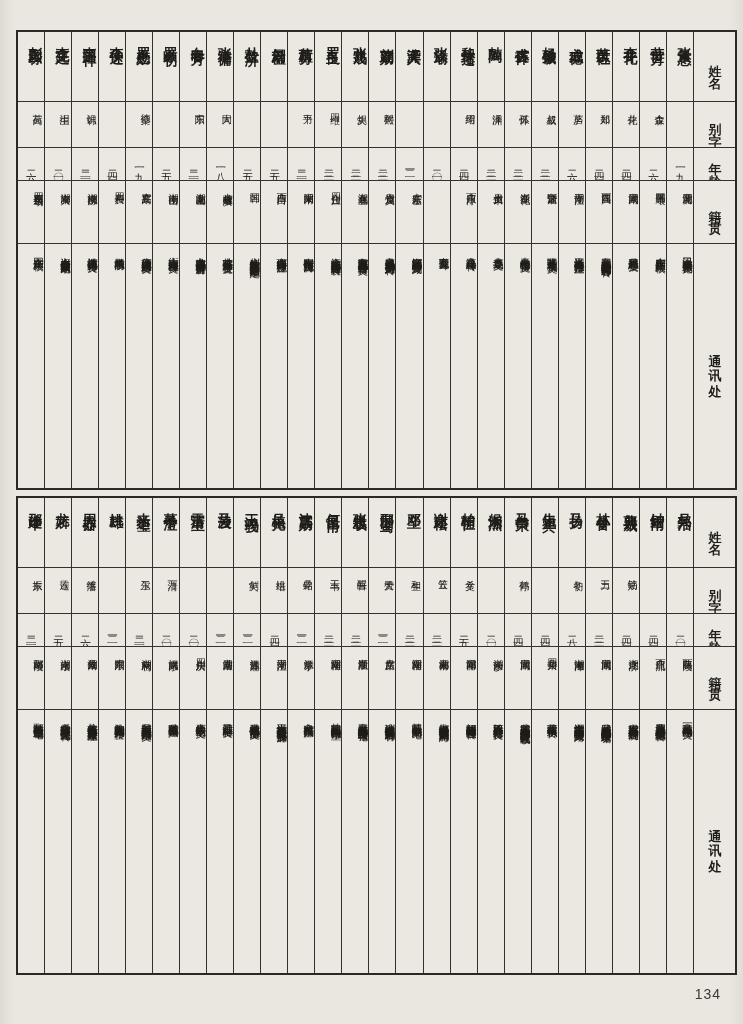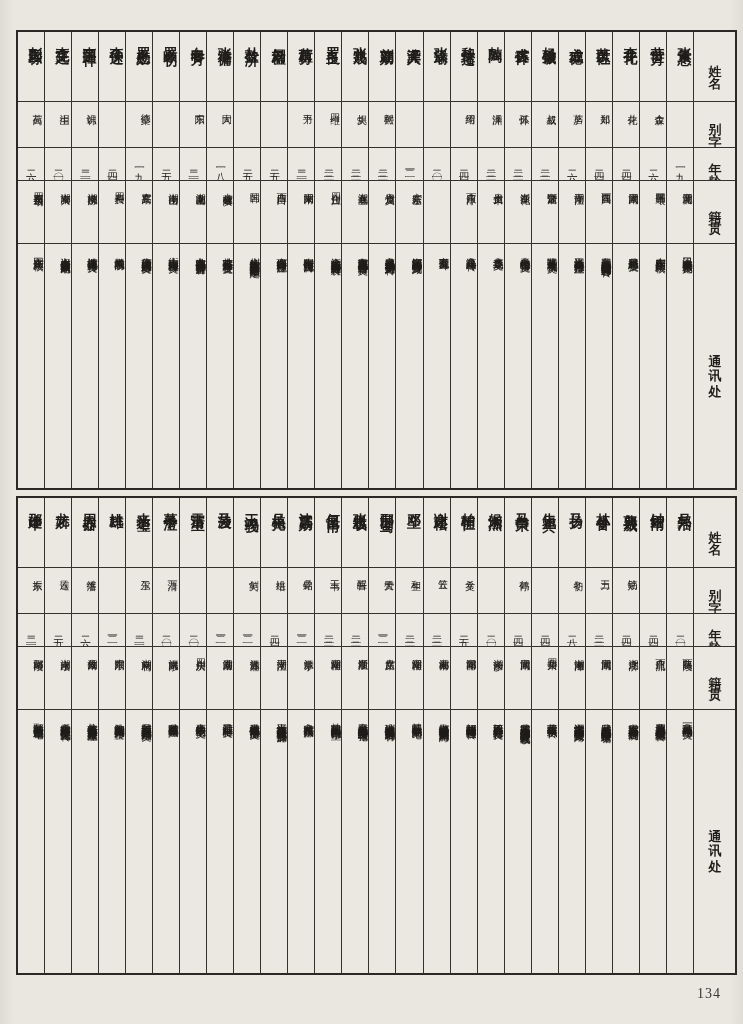--- a/index.html
+++ b/index.html
@@ -63,21 +63,21 @@
   }
   .hdr-cell{
     font-size:13px;font-weight:bold;
     align-items:center;justify-content:center;
     letter-spacing:0.85em;
   }
   .hdr-contact{letter-spacing:1.2em;}
   .page-number{
     position:absolute;right:22px;bottom:22px;
     font-size:14px;letter-spacing:1px;color:#3a3833;
-    font-family:Liberation Serif, serif;
+    font-family:Liberation Sans, sans-serif;
   }
 </style>
 </head>
 <body>
 
 <div class="page">
   <div class="dtable table-top">
       <div class="col hdr-col">
         <div class="cell row-name hdr-cell ">姓名</div>
         <div class="cell row-alias hdr-cell ">别字</div>

